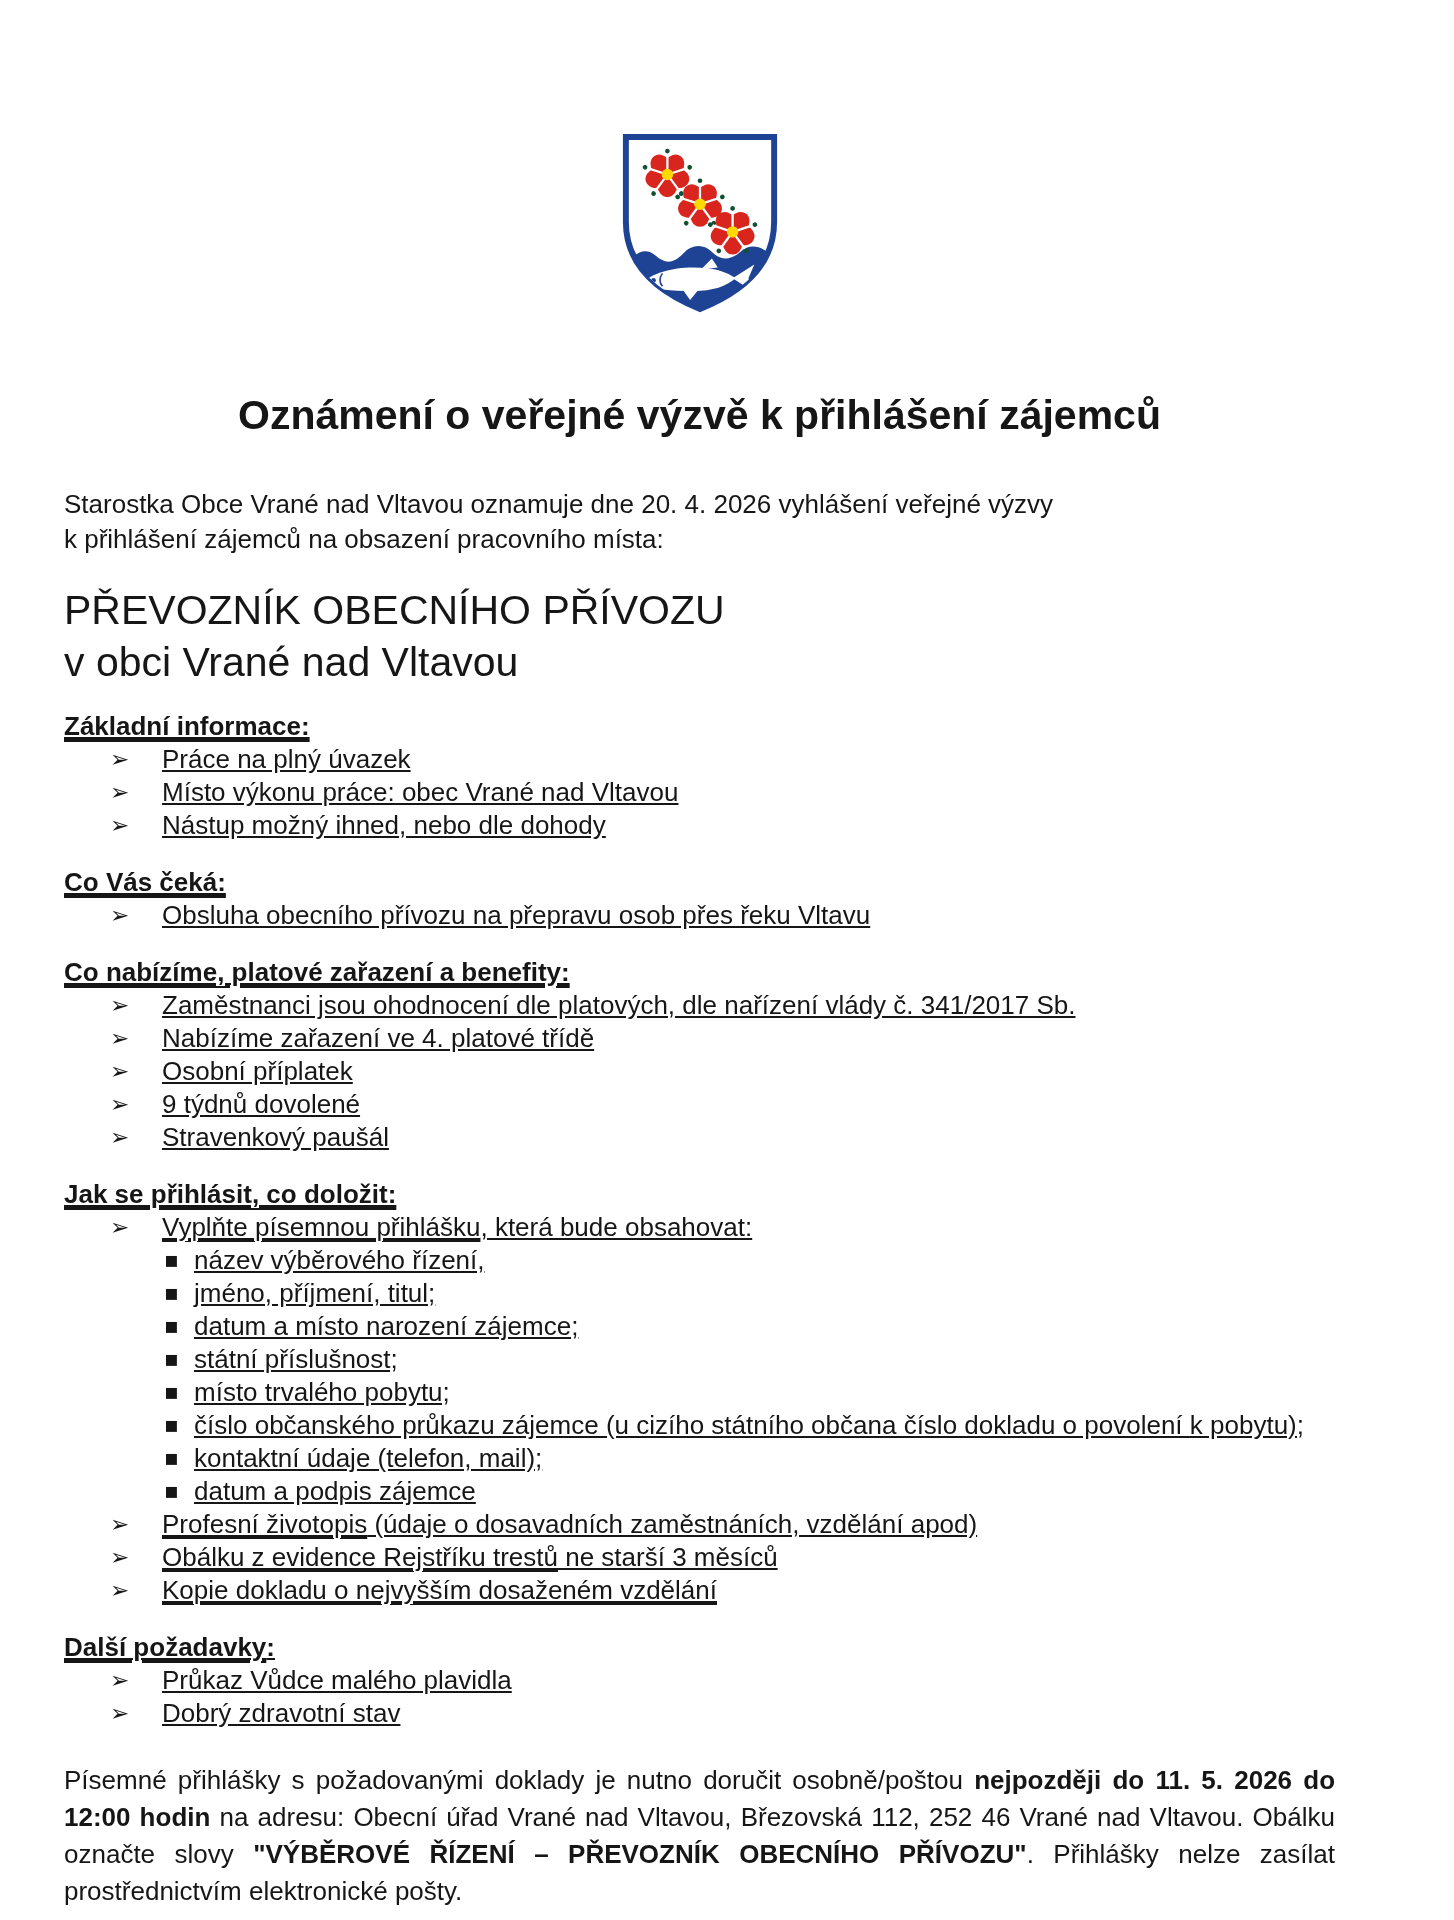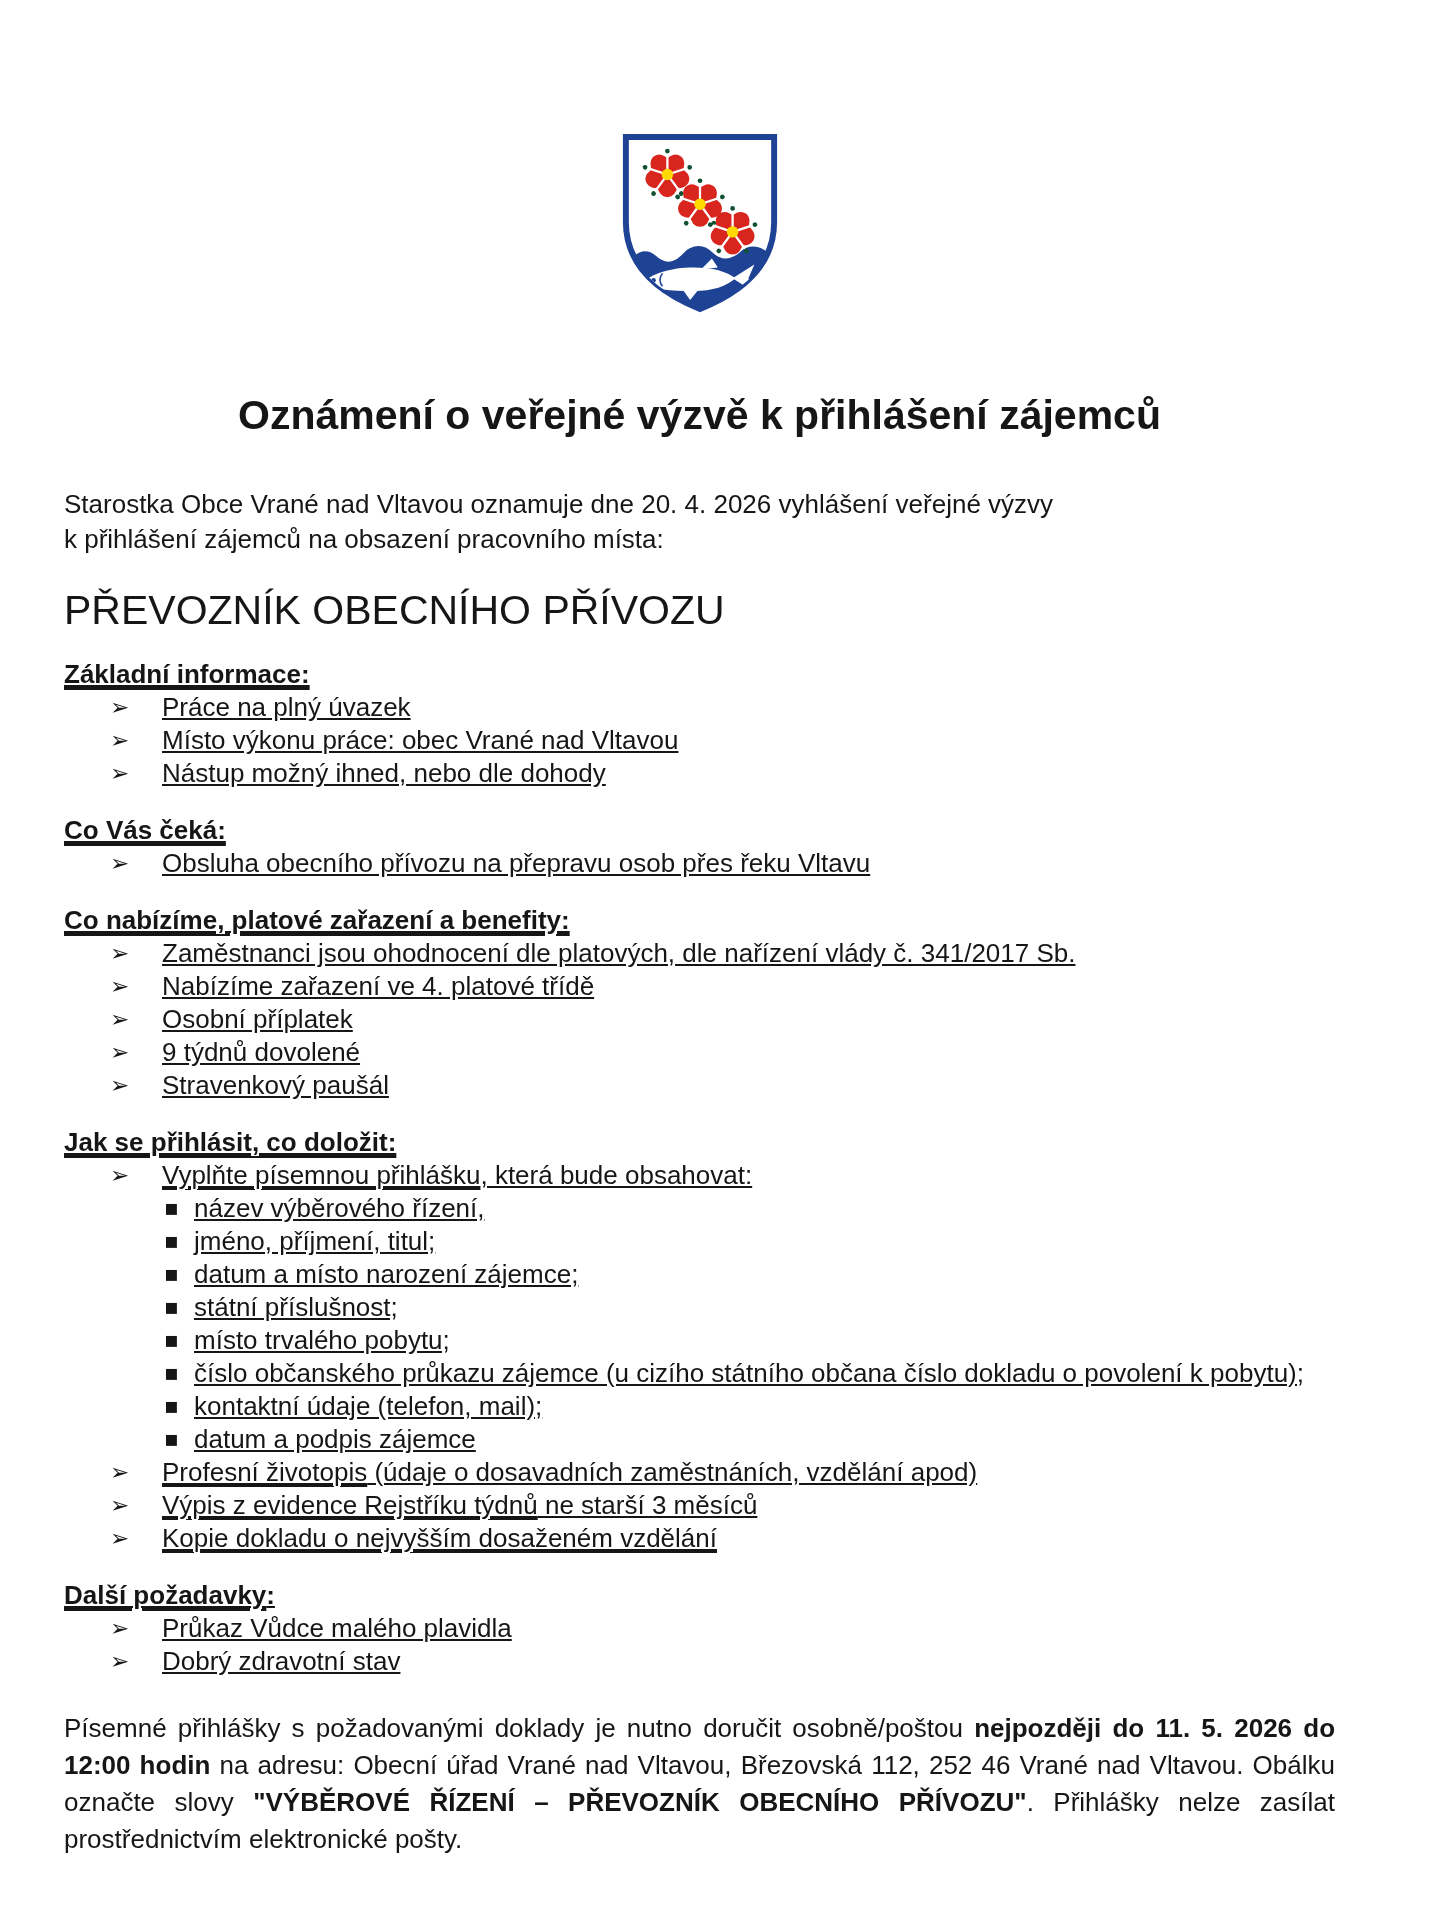--- a/index.html
+++ b/index.html
@@ -122,20 +122,21 @@
 
   <div class="doc-title">Oznámení o veřejné výzvě k přihlášení zájemců</div>
 
   <div class="intro">
     <div>Starostka Obce Vrané nad Vltavou oznamuje dne 20. 4. 2026 vyhlášení veřejné výzvy</div>
     <div>k přihlášení zájemců na obsazení pracovního místa:</div>
   </div>
 
   <div class="job-title">
     <div>PŘEVOZNÍK OBECNÍHO PŘÍVOZU</div>
+    <div>v obci Vrané nad Vltavou</div>
   </div>
 
   <div class="sections">
 
     <div class="section">
       <div class="section-heading"><span class="u">Základní informace:</span><span></span></div>
       <ul>
         <li class="li1"><span class="blt1">➢</span><span>Práce na plný úvazek</span></li>
         <li class="li1"><span class="blt1">➢</span><span>Místo výkonu práce: obec Vrané nad Vltavou</span></li>
         <li class="li1"><span class="blt1">➢</span><span>Nástup možný ihned, nebo dle dohody</span></li>
@@ -170,21 +171,21 @@
         <li class="li2"><span class="blt2">▪</span><span>jméno, příjmení, titul;</span></li>
         <li class="li2"><span class="blt2">▪</span><span>datum a místo narození zájemce;</span></li>
         <li class="li2"><span class="blt2">▪</span><span>státní příslušnost;</span></li>
         <li class="li2"><span class="blt2">▪</span><span>místo trvalého pobytu;</span></li>
         <li class="li2"><span class="blt2">▪</span><span>číslo občanského průkazu zájemce (u cizího státního občana číslo dokladu o povolení k pobytu);</span></li>
         <li class="li2"><span class="blt2">▪</span><span>kontaktní údaje (telefon, mail);</span></li>
         <li class="li2"><span class="blt2">▪</span><span>datum a podpis zájemce</span></li>
       </ul>
       <ul>
         <li class="li1"><span class="blt1">➢</span><span class="u2">Profesní životopis</span><span> (údaje o dosavadních zaměstnáních, vzdělání apod)</span></li>
-        <li class="li1"><span class="blt1">➢</span><span class="u2">Výpis z evidence Rejstříku týdnů</span><span> ne starší 3 měsíců</span></li>
+        <li class="li1"><span class="blt1">➢</span><span class="u2">Obálku z evidence Rejstříku trestů</span><span> ne starší 3 měsíců</span></li>
         <li class="li1"><span class="blt1">➢</span><span class="u2">Kopie dokladu o nejvyšším dosaženém vzdělání</span><span></span></li>
       </ul>
     </div>
 
     <div class="section">
       <div class="section-heading"><span class="u">Další požadavky</span><span>:</span></div>
       <ul>
         <li class="li1"><span class="blt1">➢</span><span>Průkaz Vůdce malého plavidla</span></li>
         <li class="li1"><span class="blt1">➢</span><span>Dobrý zdravotní stav</span></li>
       </ul>

